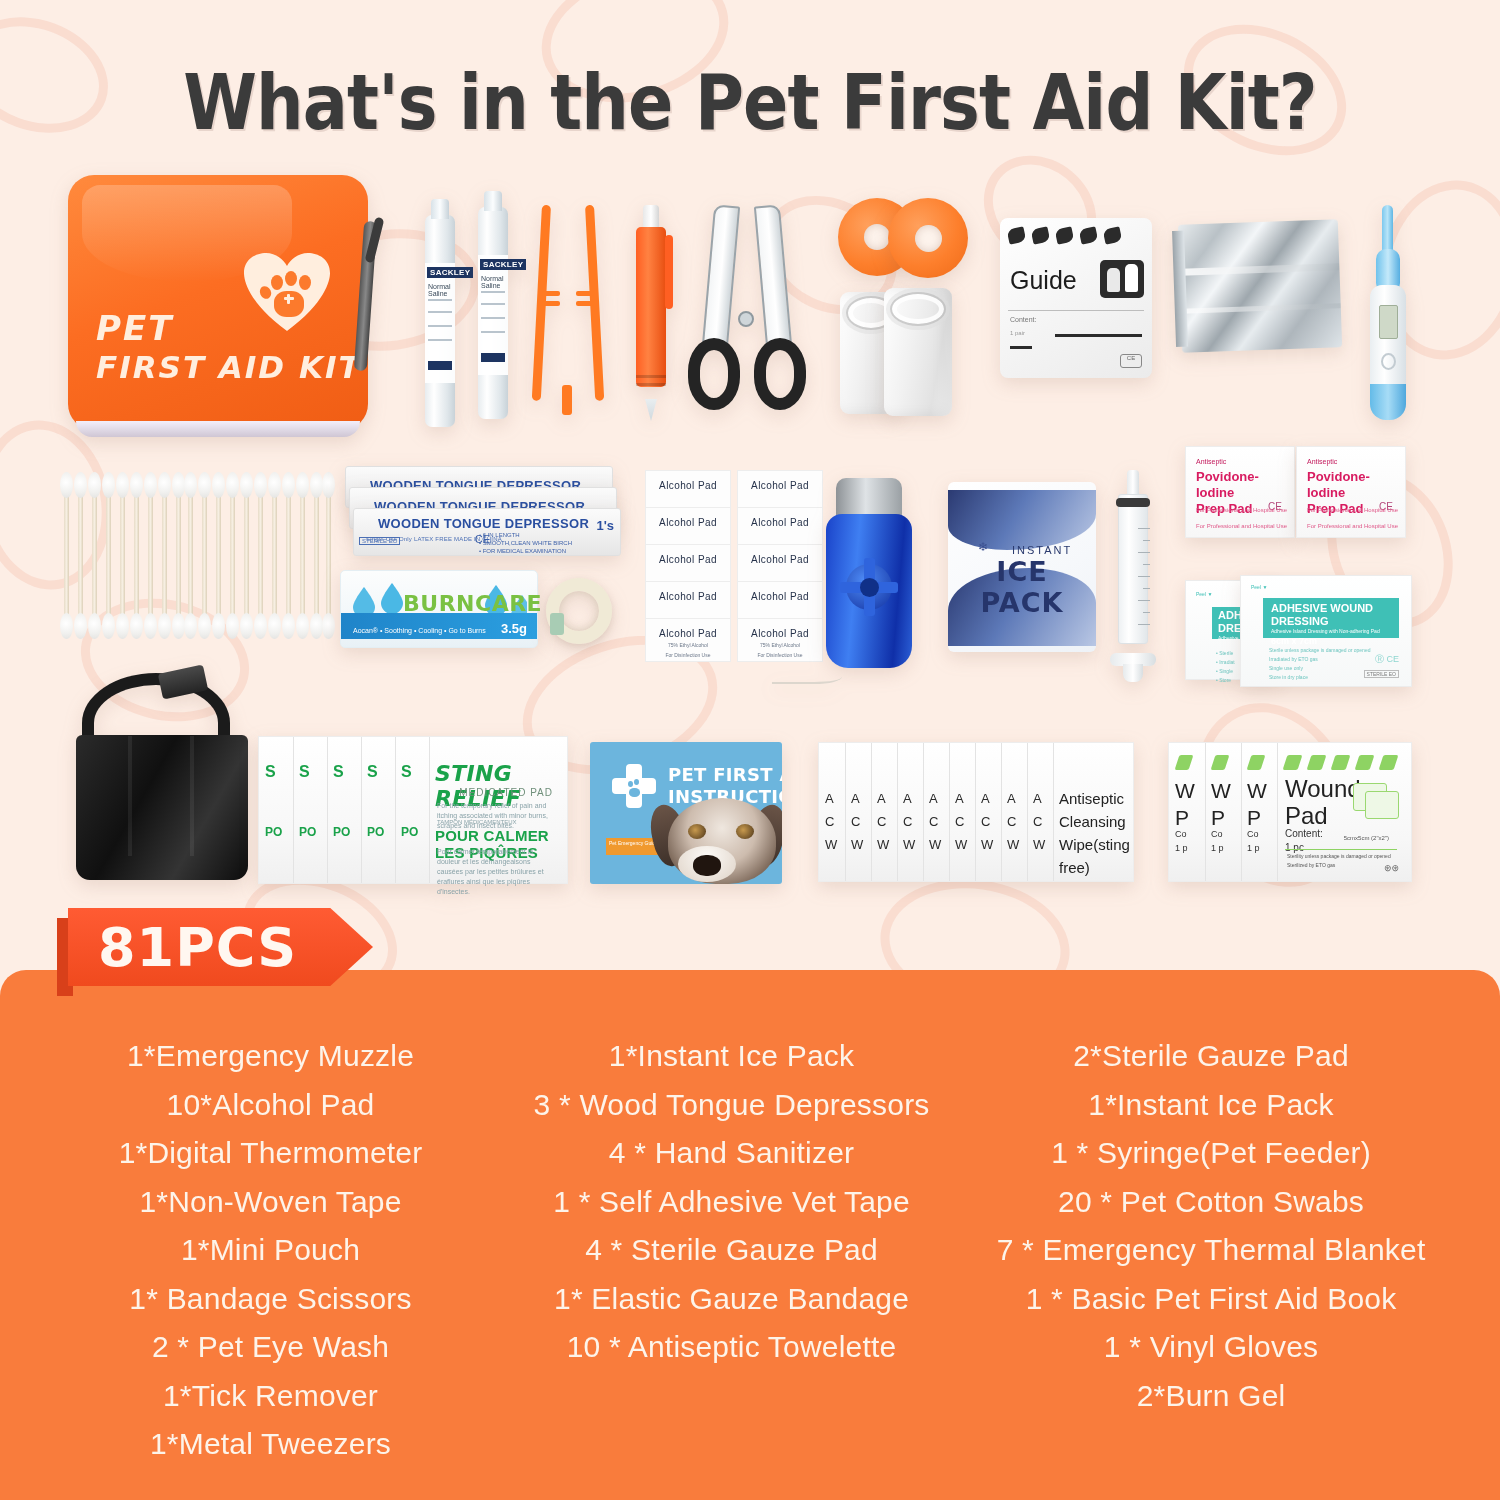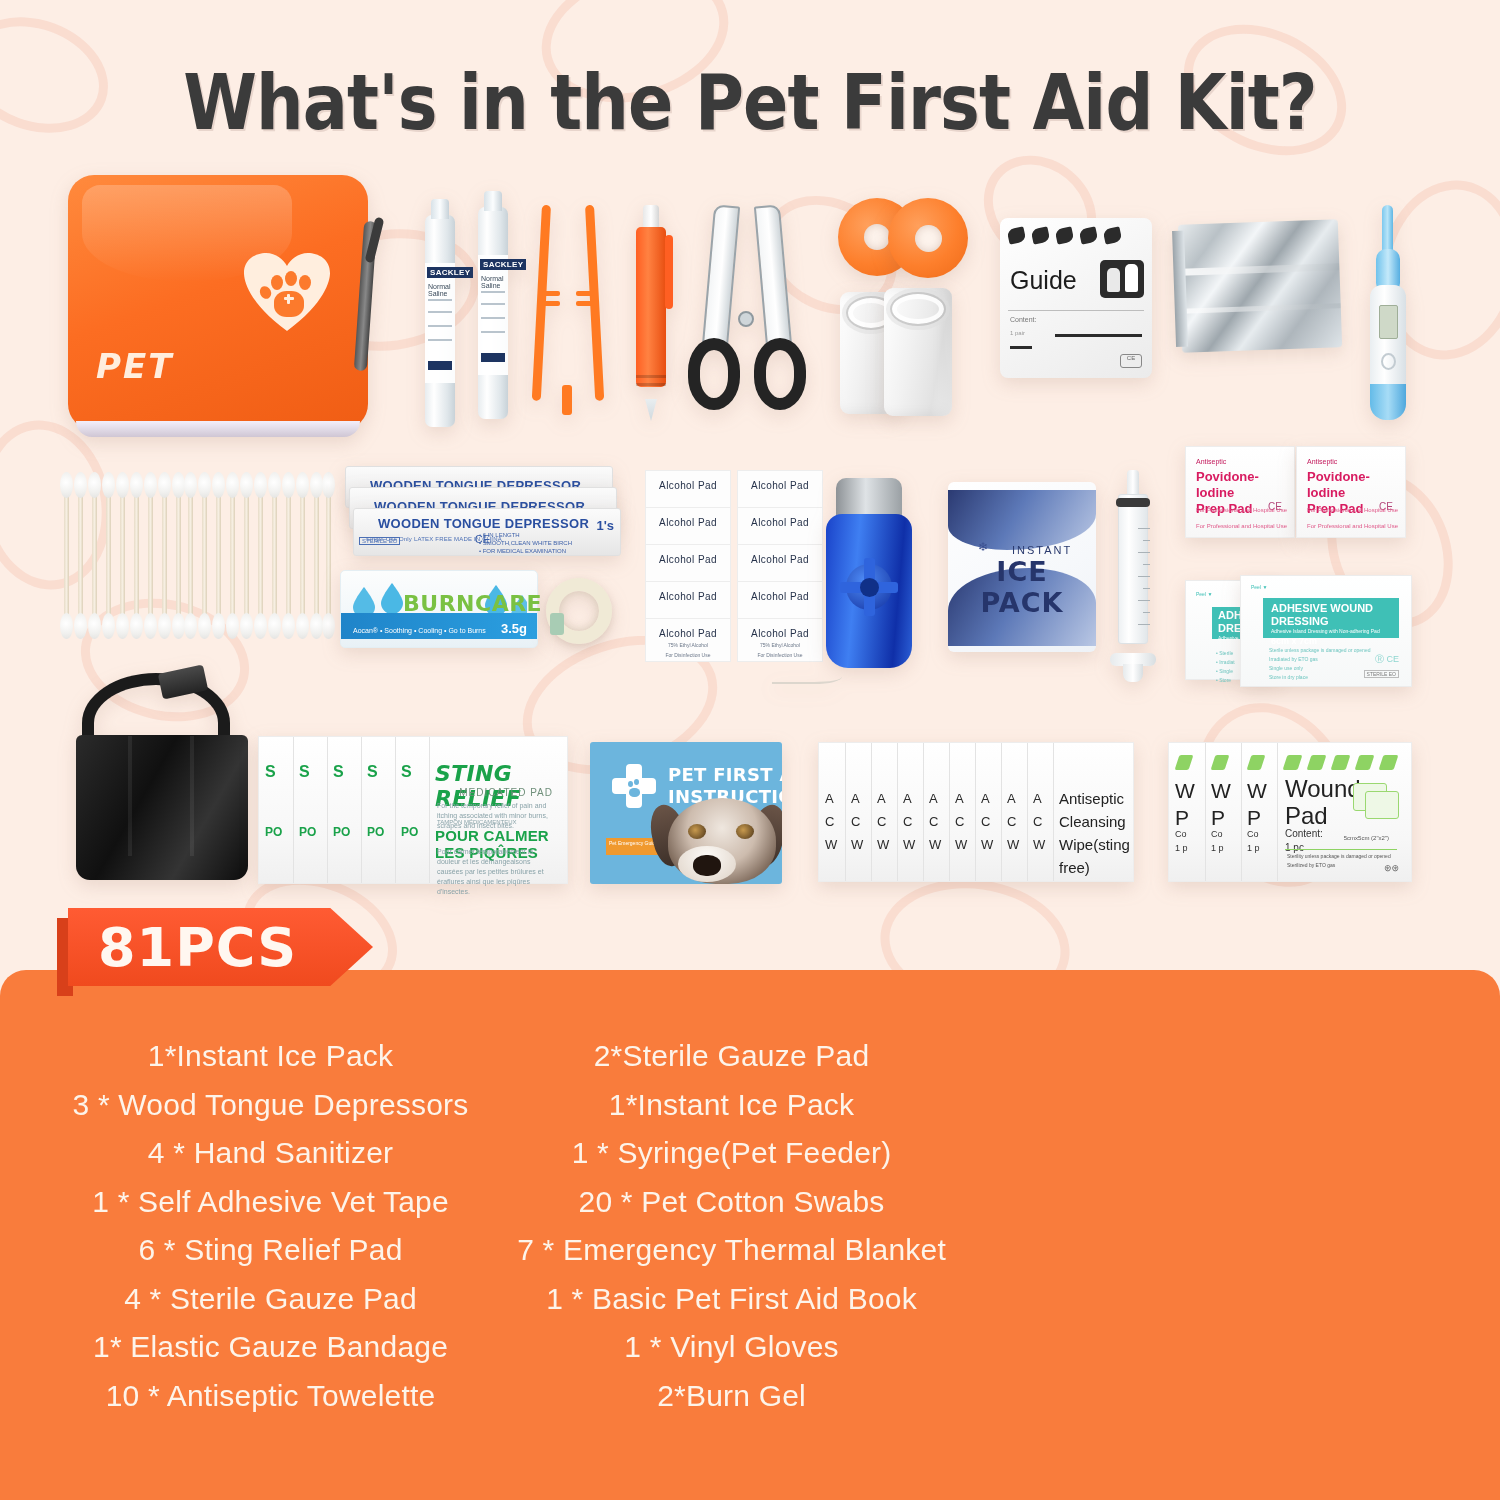--- a/index.html
+++ b/index.html
@@ -362,20 +362,21 @@
   <div class="blob" style="left:-20px;top:420px;width:130px;height:170px;transform:rotate(-10deg)"></div>
   <div class="blob" style="left:980px;top:160px;width:120px;height:100px;transform:rotate(40deg)"></div>
 </div>
 
 <div class="title">What's in the Pet First Aid Kit?</div>
 
 <div class="prod case shadowy">
   <div class="gloss"></div>
   <div class="case-text">
     <div class="l1">PET</div>
+    <div class="l2">FIRST AID KIT</div>
   </div>
   <div class="heart">
     <div class="h-shape"></div>
     <div class="toe" style="left:27px;top:22px;width:12px;height:15px;"></div>
     <div class="toe" style="left:41px;top:18px;width:12px;height:15px;"></div>
     <div class="toe" style="left:55px;top:22px;width:12px;height:15px;"></div>
     <div class="toe" style="left:16px;top:33px;width:11px;height:13px;transform:rotate(-25deg)"></div>
     <div class="toe" style="left:30px;top:38px;width:30px;height:26px;border-radius:42%;"></div>
     <div style="position:absolute;left:40px;top:44px;width:10px;height:3px;background:#ffeede;border-radius:1px;"></div>
     <div style="position:absolute;left:43px;top:41px;width:3px;height:10px;background:#ffeede;border-radius:1px;"></div>
@@ -769,25 +770,35 @@
 </div>
 
 <div class="ribbon-tail"></div>
 <div class="ribbon">
   <span>81PCS</span>
 </div>
 
 <div class="panel">
   <div class="cols">
     <ul class="col">
+      <li>1*Emergency Muzzle</li>
+      <li>10*Alcohol Pad</li>
+      <li>1*Digital Thermometer</li>
+      <li>1*Non-Woven Tape</li>
+      <li>1*Mini Pouch</li>
+      <li>1* Bandage Scissors</li>
+      <li>2 * Pet Eye Wash</li>
+      <li>1*Tick Remover</li>
+      <li>1*Metal Tweezers</li>
+    </ul>
+    <ul class="col">
       <li>1*Instant Ice Pack</li>
       <li>3 * Wood Tongue Depressors</li>
       <li>4 * Hand Sanitizer</li>
       <li>1 * Self Adhesive Vet Tape</li>
-      <li>6 * Sting Relief Pad</li>
       <li>4 * Sterile Gauze Pad</li>
       <li>1* Elastic Gauze Bandage</li>
       <li>10 * Antiseptic Towelette</li>
     </ul>
     <ul class="col">
       <li>2*Sterile Gauze Pad</li>
       <li>1*Instant Ice Pack</li>
       <li>1 * Syringe(Pet Feeder)</li>
       <li>20 * Pet Cotton Swabs</li>
       <li>7 * Emergency Thermal Blanket</li>

